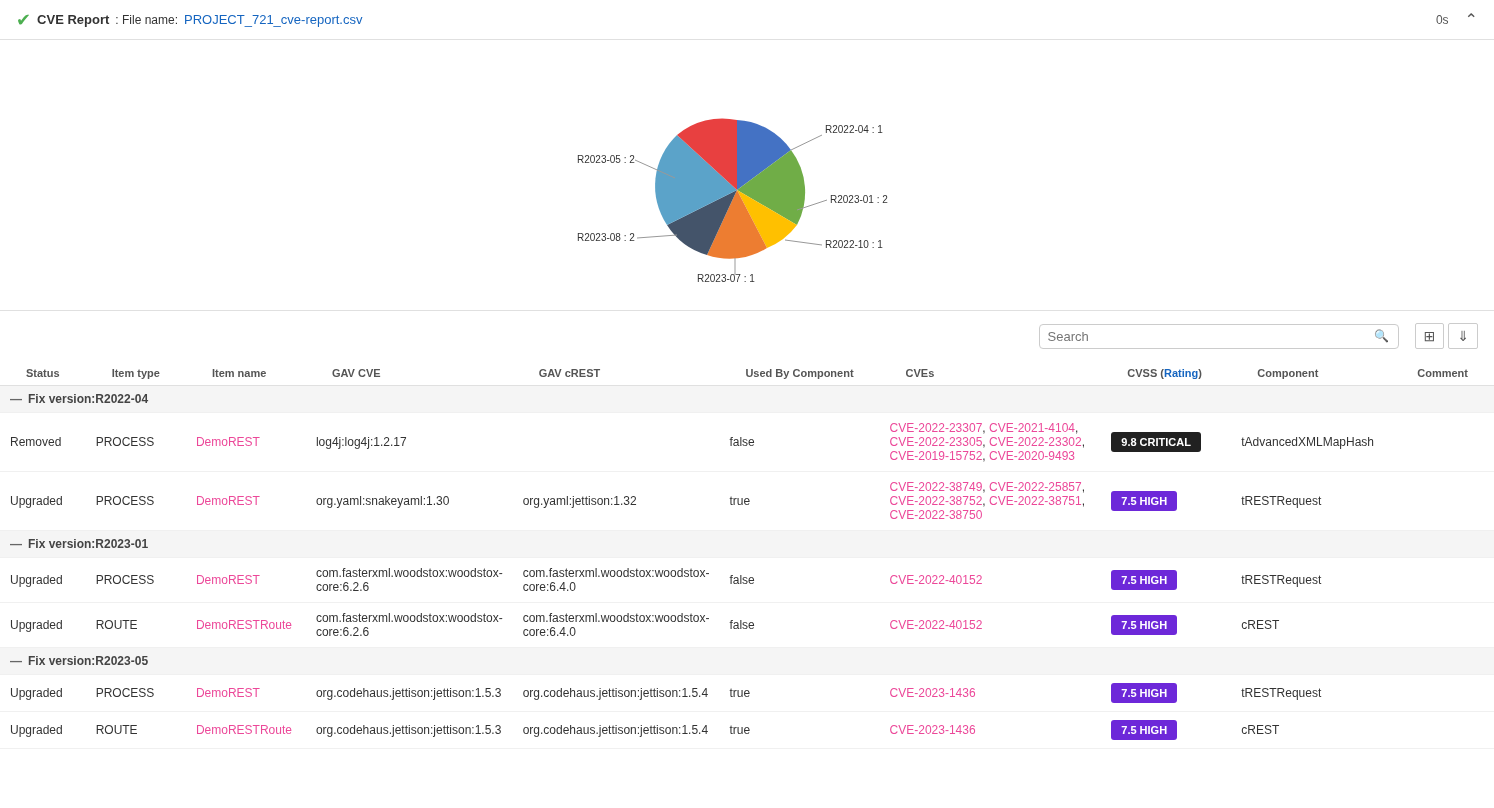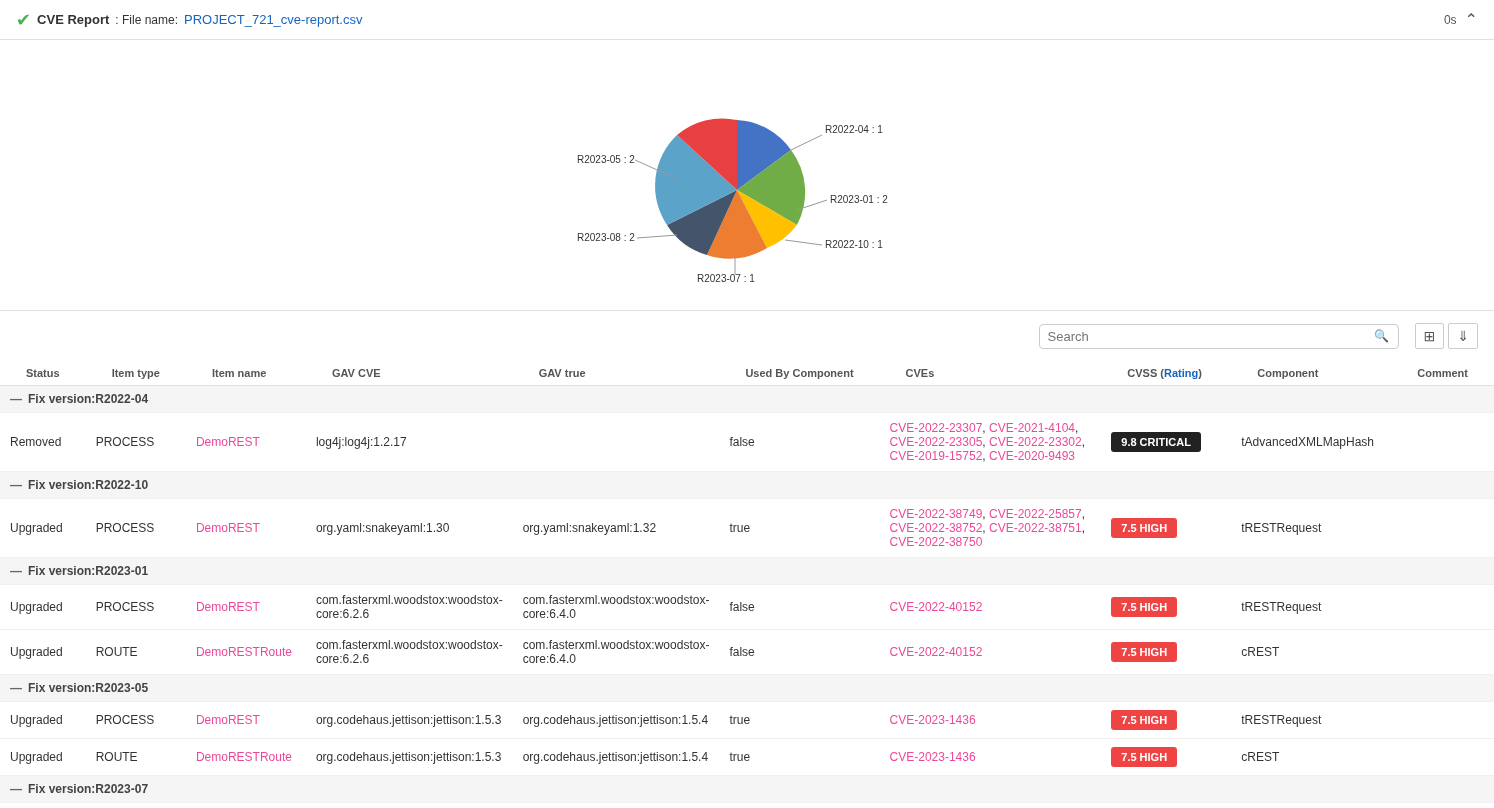--- a/index.html
+++ b/index.html
@@ -8,21 +8,21 @@
     
     .top-bar {
       display: flex; align-items: center; justify-content: space-between;
       padding: 6px 16px; border-bottom: 1px solid #e0e0e0; background: #fff;
       height: 40px;
     }
     .top-bar-left { display: flex; align-items: center; gap: 6px; }
     .check-icon { color: #4caf50; font-size: 18px; }
     .top-bar-title { font-weight: 600; font-size: 13px; }
     .top-bar-filename { color: #1565c0; font-size: 13px; }
-    .top-bar-right { display: flex; align-items: center; gap: 8px; font-size: 12px; color: #555; }
+    .top-bar-right { display: flex; align-items: center; gap: 16px; font-size: 12px; color: #555; }
     .collapse-btn { cursor: pointer; font-size: 16px; color: #555; }
 
     
     .chart-area {
       display: flex; justify-content: center; align-items: center;
       padding: 30px 0 20px 0; border-bottom: 1px solid #e0e0e0;
     }
     .pie-container { position: relative; width: 360px; height: 220px; }
 
     
@@ -75,21 +75,21 @@
     }
     .group-row .dash { color: #666; margin-right: 6px; }
 
     .link { color: #ec4899; cursor: pointer; text-decoration: none; }
 
     .badge {
       display: inline-block; padding: 4px 10px; border-radius: 3px;
       font-weight: 700; font-size: 11px; color: #fff; white-space: nowrap;
     }
     .badge-critical { background: #212121; text-align: right; }
-    .badge-high { background: #ef4444; }
+    .badge-high { background: #6d28d9; }
 
     .cvss-link { color: #1565c0; cursor: pointer; text-decoration: none; }
 
     .col-status { width: 70px; }
     .col-itemtype { width: 80px; }
     .col-itemname { width: 120px; }
     .col-gavcve { width: 200px; }
     .col-gavfixed { width: 200px; }
     .col-usedby { width: 90px; }
     .col-cves { width: auto; }
@@ -168,21 +168,21 @@
 </div>
 
 <div class="table-container">
   <table>
     <thead>
       <tr>
         <th class="col-status">Status</th>
         <th class="col-itemtype">Item type</th>
         <th class="col-itemname">Item name</th>
         <th class="col-gavcve">GAV CVE</th>
-        <th class="col-gavfixed">GAV true</th>
+        <th class="col-gavfixed">GAV cREST</th>
         <th class="col-usedby">Used By Component</th>
         <th class="col-cves">CVEs</th>
         <th class="col-cvss">CVSS (<a class="cvss-link">Rating</a>)</th>
         <th class="col-component">Component</th>
         <th class="col-comment">Comment</th>
       </tr>
     </thead>
     <tbody id="table-body">
     <tr class="group-row">
           <td colspan="10"><span class="dash">—</span><span>Fix version:R2022-04</span></td>
@@ -192,29 +192,26 @@
       <td>PROCESS</td>
       <td><a class="link">DemoREST</a></td>
       <td>log4j:log4j:1.2.17</td>
       <td></td>
       <td>false</td>
       <td><a class="link">CVE-2022-23307</a>, <a class="link">CVE-2021-4104</a>, <a class="link">CVE-2022-23305</a>, <a class="link">CVE-2022-23302</a>, <a class="link">CVE-2019-15752</a>, <a class="link">CVE-2020-9493</a></td>
       <td><span class="badge badge-critical">9.8 CRITICAL</span></td>
       <td>tAdvancedXMLMapHash</td>
       <td></td>
     </tr>
-        <tr class="group-row">
-          <td colspan="10"><span class="dash">—</span><span>Fix version:R2022-10</span></td>
-        </tr>
         <tr>
       <td>Upgraded</td>
       <td>PROCESS</td>
       <td><a class="link">DemoREST</a></td>
       <td>org.yaml:snakeyaml:1.30</td>
-      <td>org.yaml:snakeyaml:1.32</td>
+      <td>org.yaml:jettison:1.32</td>
       <td>true</td>
       <td><a class="link">CVE-2022-38749</a>, <a class="link">CVE-2022-25857</a>, <a class="link">CVE-2022-38752</a>, <a class="link">CVE-2022-38751</a>, <a class="link">CVE-2022-38750</a></td>
       <td><span class="badge badge-high">7.5 HIGH</span></td>
       <td>tRESTRequest</td>
       <td></td>
     </tr>
         <tr class="group-row">
           <td colspan="10"><span class="dash">—</span><span>Fix version:R2023-01</span></td>
         </tr>
         <tr>
@@ -261,18 +258,15 @@
       <td>ROUTE</td>
       <td><a class="link">DemoRESTRoute</a></td>
       <td>org.codehaus.jettison:jettison:1.5.3</td>
       <td>org.codehaus.jettison:jettison:1.5.4</td>
       <td>true</td>
       <td><a class="link">CVE-2023-1436</a></td>
       <td><span class="badge badge-high">7.5 HIGH</span></td>
       <td>cREST</td>
       <td></td>
     </tr>
-        <tr class="group-row">
-          <td colspan="10"><span class="dash">—</span><span>Fix version:R2023-07</span></td>
-        </tr>
       </tbody>
   </table>
 </div>
 
 </body></html>

